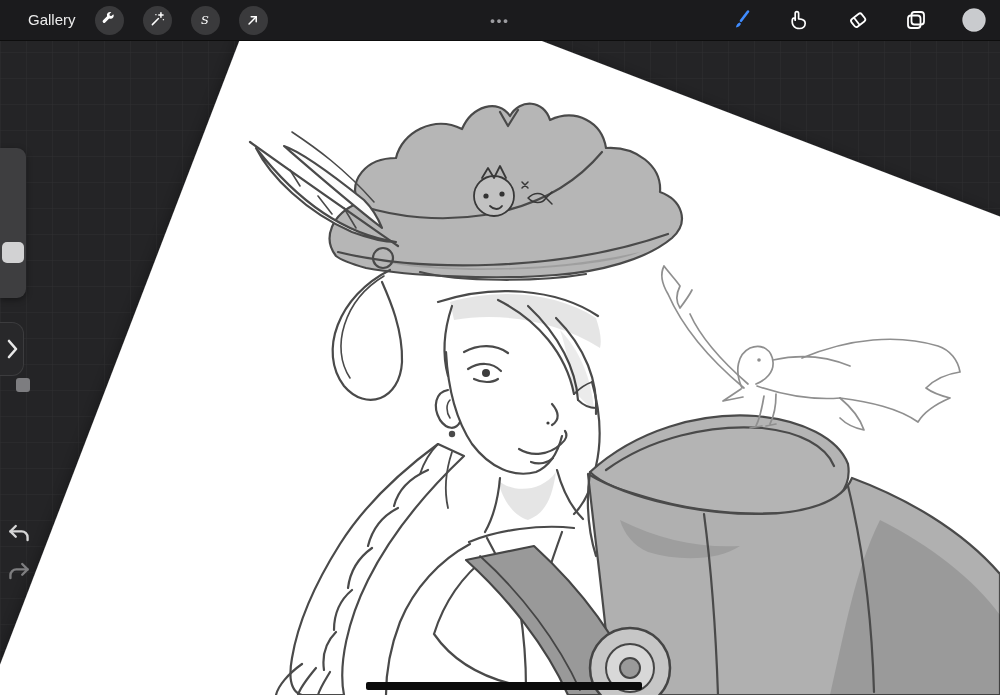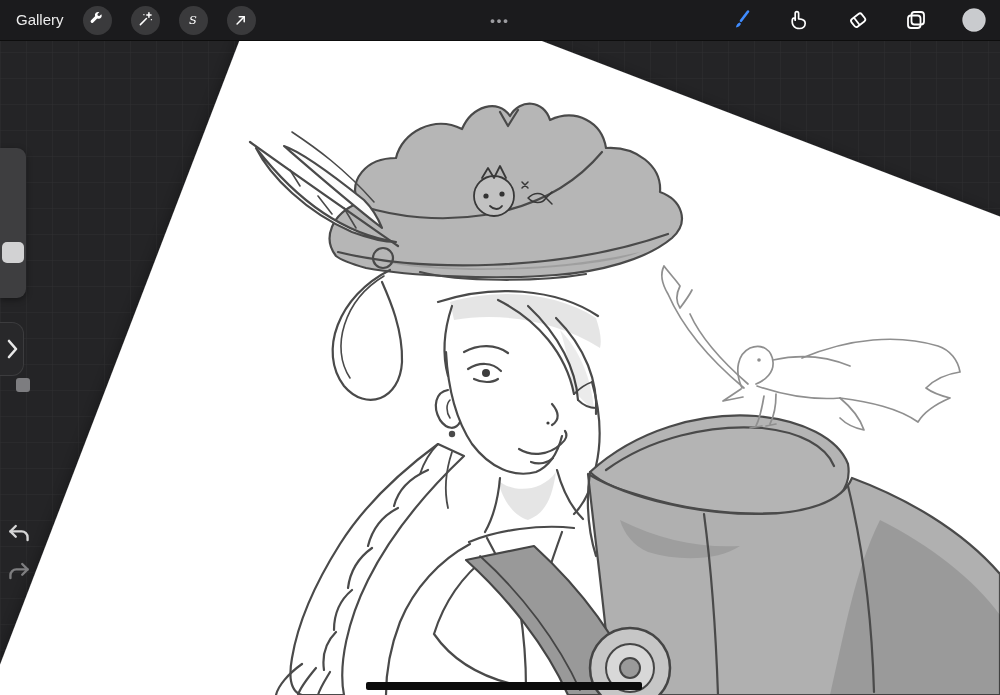--- a/index.html
+++ b/index.html
@@ -2,21 +2,21 @@
 <html><head>
 <meta charset="utf-8">
 <style>
   html,body{margin:0;padding:0;background:#111;}
   .stage{position:relative;width:1000px;height:695px;overflow:hidden;background:#262626;
          font-family:"Liberation Sans",sans-serif; user-select:none;}
   .canvas-svg{position:absolute;left:0;top:0;}
   
   .topbar{position:absolute;left:0;top:0;width:1000px;height:40px;background:#1b1b1d;
           border-bottom:1px solid #0d0d0d;display:flex;align-items:center;z-index:10;}
-  .tb-left{display:flex;align-items:center;gap:19px;padding-left:16px;}
+  .tb-left{display:flex;align-items:center;gap:19px;padding-left:28px;}
   .gallery-btn{color:#ececec;font-size:15px;line-height:40px;cursor:default;}
   .circ-btn{width:29px;height:29px;border-radius:50%;background:#3a3a3c;display:flex;
             align-items:center;justify-content:center;}
   .tb-center{position:absolute;left:50%;top:0;transform:translateX(-50%);height:40px;
              display:flex;align-items:center;}
   .dots{color:#9d9da1;font-size:13px;letter-spacing:2px;font-weight:bold;}
   .tb-right{margin-left:auto;display:flex;align-items:center;gap:30px;padding-right:12px;}
   .flat-btn{width:28px;height:28px;display:flex;align-items:center;justify-content:center;}
   
   .side-strip{position:absolute;left:0;top:148px;width:26px;height:150px;background:#3e3e40;

